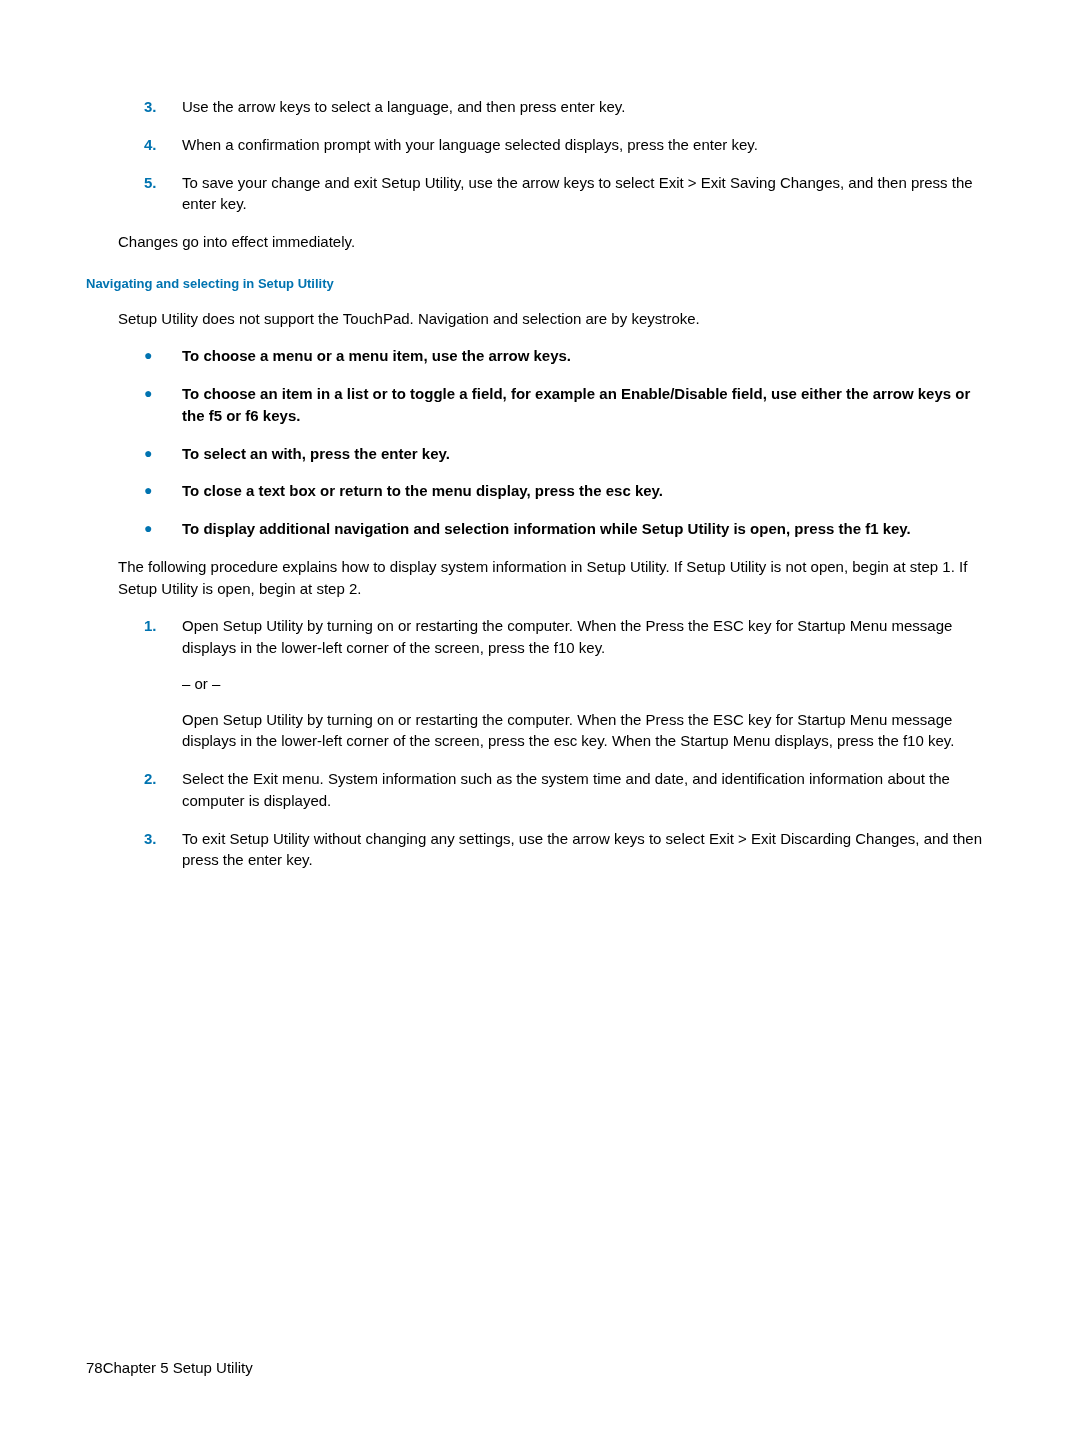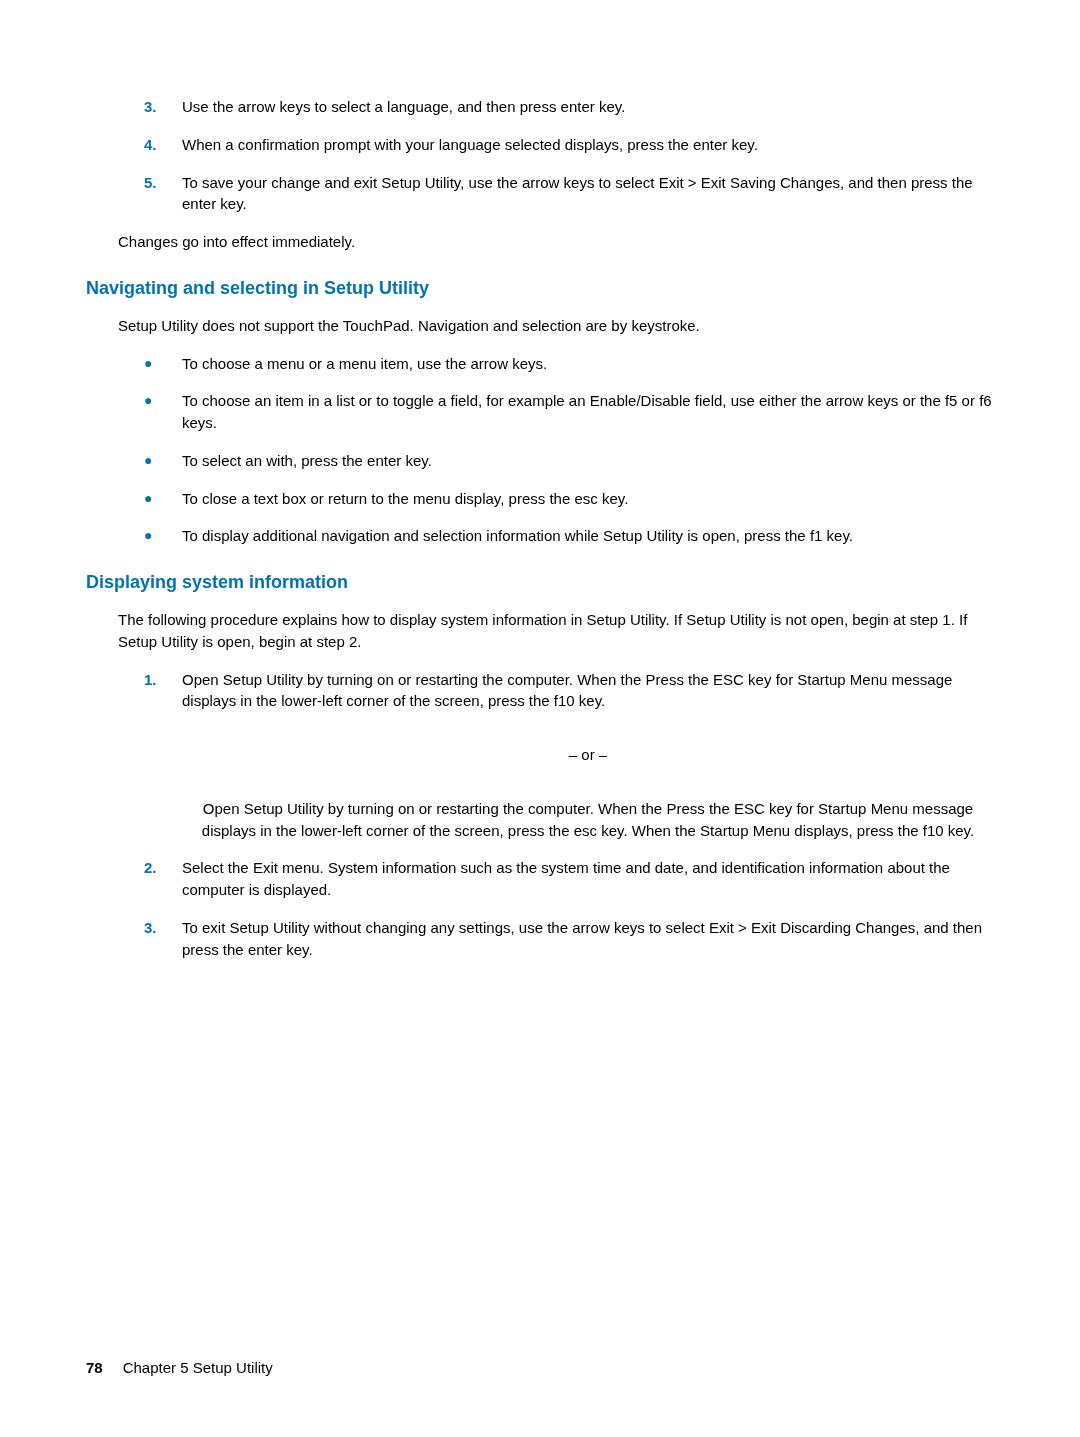--- a/index.html
+++ b/index.html
@@ -40,50 +40,49 @@
   }
   .bullet-dot {
     color: #0073b0;
     font-size: 14px;
     width: 38px;
     flex-shrink: 0;
     line-height: 1.5;
   }
   .bullet-body {
     flex: 1;
+    font-weight: bold;
   }
   .para-indent {
     margin-left: 32px;
     margin-bottom: 16px;
   }
   .heading {
     color: #0073b0;
     font-weight: bold;
-    font-size: 18px;
+    font-size: 13px;
     margin: 22px 0 14px 0;
   }
   .key {
     color: #000000;
   }
   .bold {
     font-weight: normal;
   }
   .sub-para {
-    margin-top: 32px;
-    text-align: center;
+    margin-top: 14px;
   }
   .footer {
     position: absolute;
     bottom: 58px;
     left: 86px;
     font-size: 15px;
   }
   .footer-page {
-    margin-right: 20px;
-    font-weight: bold;
+    margin-right: 0;
   }
 </style>
 </head>
 <body>
 
 <div class="page">
 
   <div class="indent-list">
 
     <div class="ol-item">
@@ -146,21 +145,20 @@
 
     <div class="bullet-item">
       <div class="bullet-dot">●</div>
       <div class="bullet-body">
         <span>To display additional navigation and selection information while Setup Utility is open, press the </span><span class="key">f1</span><span> key.</span>
       </div>
     </div>
 
   </div>
 
-  <div class="heading">Displaying system information</div>
 
   <div class="para-indent">The following procedure explains how to display system information in Setup Utility. If Setup Utility is not open, begin at step 1. If Setup Utility is open, begin at step 2.</div>
 
   <div class="indent-list">
 
     <div class="ol-item">
       <div class="ol-num">1.</div>
       <div class="ol-body">
         <div>
           <span>Open Setup Utility by turning on or restarting the computer. When the Press the ESC key for Startup Menu message displays in the lower-left corner of the screen, press the </span><span class="key">f10</span><span> key.</span>

